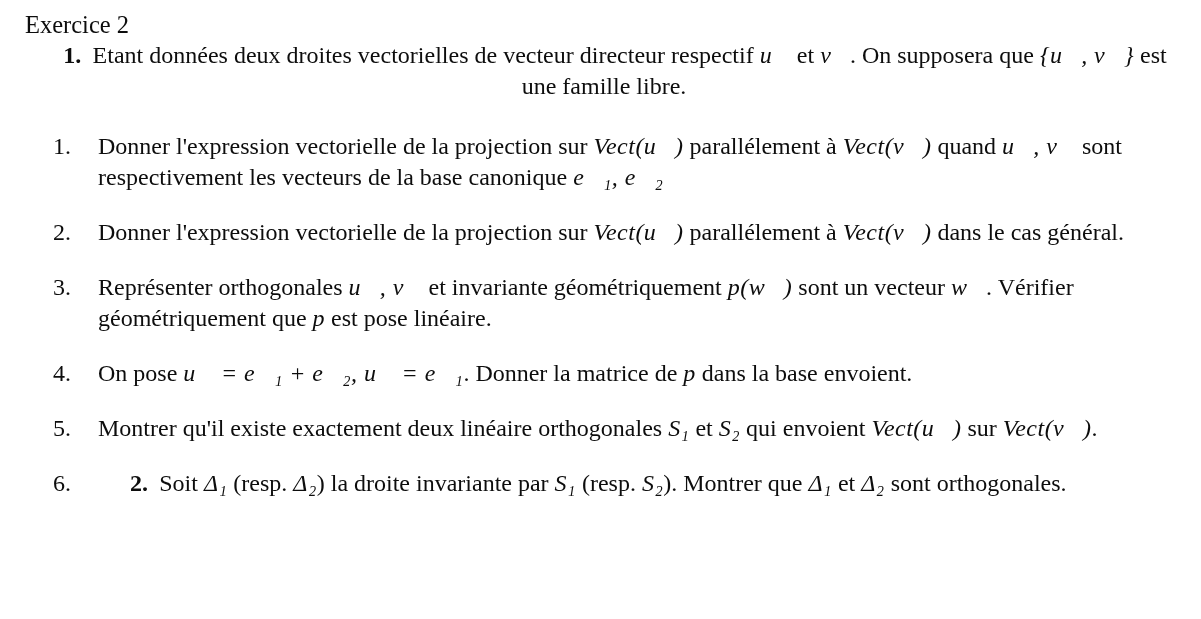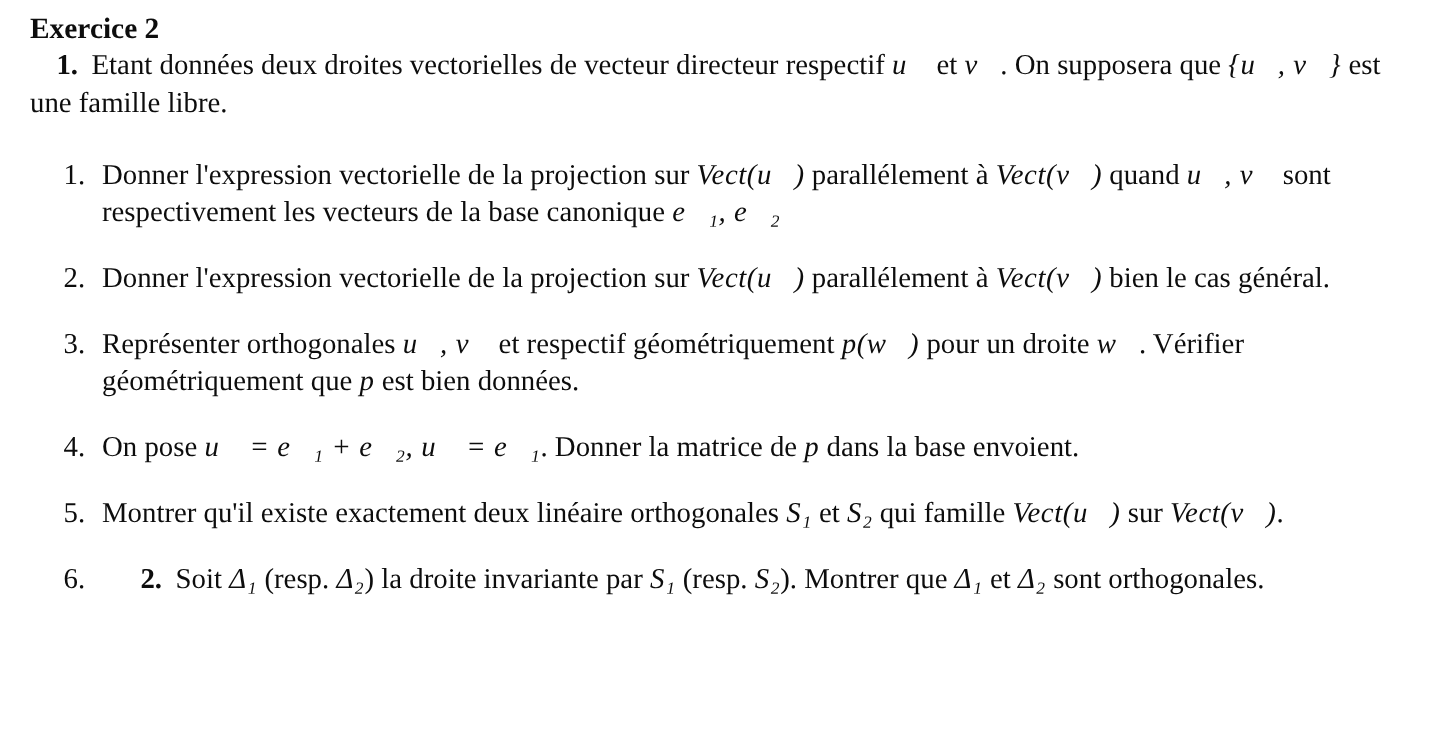--- a/index.html
+++ b/index.html
@@ -11,44 +11,45 @@
     overflow: hidden;
     background: #ffffff;
     color: #0d0d0d;
     font-family: "Liberation Serif", "DejaVu Serif", serif;
     font-size: 24px;
     line-height: 31px;
     padding: 9px 18px 0 25px;
   }
   h1.title {
     font-size: 24.5px;
-    font-weight: bold;
+    font-weight: normal;
     margin: 0;
     line-height: 31px;
   }
   p.intro {
     margin: 0;
     text-indent: 22px;
+    text-align: center;
   }
   .lead {
     font-weight: bold;
     margin-right: 0.22em;
   }
   ol.items {
     list-style: none;
     margin: 0;
     padding: 0 0 0 28px;
   }
   li.item {
     display: flex;
     margin-top: 24px;
   }
   li.item:first-child { margin-top: 29px; }
   .num { flex: 0 0 32px; }
-  .body { flex: 1; }
+  .body { flex: 1; margin-left: 13px; }
   .sublead { margin-left: 32px; }
   .math {
     font-style: italic;
     letter-spacing: 0.02em;
   }
 </style>
 </head>
 <body>
 
 <div class="page">
@@ -58,32 +59,32 @@
     <span class="lead">1.</span><span class="intro-text"><span> Etant données deux droites vectorielles de vecteur directeur respectif </span><span class="math">u⃗</span><span> et </span><span class="math">v⃗</span><span>. On supposera que </span><span class="math">{u⃗, v⃗}</span><span> est une famille libre.</span></span>
   </p>
 
   <ol class="items">
       <li class="item">
     <span class="num">1.</span>
     <span class="body"><span>Donner l'expression vectorielle de la projection sur </span><span class="math">Vect(u⃗)</span><span> parallélement à </span><span class="math">Vect(v⃗)</span><span> quand </span><span class="math">u⃗, v⃗</span><span> sont respectivement les vecteurs de la base canonique </span><span class="math">e⃗₁, e⃗₂</span></span>
   </li>
       <li class="item">
     <span class="num">2.</span>
-    <span class="body"><span>Donner l'expression vectorielle de la projection sur </span><span class="math">Vect(u⃗)</span><span> parallélement à </span><span class="math">Vect(v⃗)</span><span> bien le cas général.</span></span>
+    <span class="body"><span>Donner l'expression vectorielle de la projection sur </span><span class="math">Vect(u⃗)</span><span> parallélement à </span><span class="math">Vect(v⃗)</span><span> dans le cas général.</span></span>
   </li>
       <li class="item">
     <span class="num">3.</span>
-    <span class="body"><span>Représenter orthogonales </span><span class="math">u⃗, v⃗</span><span> et respectif géométriquement </span><span class="math">p(w⃗)</span><span> pour un droite </span><span class="math">w⃗</span><span>. Vérifier géométriquement que </span><span class="math">p</span><span> est bien données.</span></span>
+    <span class="body"><span>Représenter orthogonales </span><span class="math">u⃗, v⃗</span><span> et invariante géométriquement </span><span class="math">p(w⃗)</span><span> sont un vecteur </span><span class="math">w⃗</span><span>. Vérifier géométriquement que </span><span class="math">p</span><span> est pose linéaire.</span></span>
   </li>
       <li class="item">
     <span class="num">4.</span>
     <span class="body"><span>On pose </span><span class="math">u⃗ = e⃗₁ + e⃗₂, u⃗ = e⃗₁</span><span>. Donner la matrice de </span><span class="math">p</span><span> dans la base envoient.</span></span>
   </li>
       <li class="item">
     <span class="num">5.</span>
-    <span class="body"><span>Montrer qu'il existe exactement deux linéaire orthogonales </span><span class="math">S₁</span><span> et </span><span class="math">S₂</span><span> qui famille </span><span class="math">Vect(u⃗)</span><span> sur </span><span class="math">Vect(v⃗)</span><span>.</span></span>
+    <span class="body"><span>Montrer qu'il existe exactement deux linéaire orthogonales </span><span class="math">S₁</span><span> et </span><span class="math">S₂</span><span> qui envoient </span><span class="math">Vect(u⃗)</span><span> sur </span><span class="math">Vect(v⃗)</span><span>.</span></span>
   </li>
       <li class="item">
     <span class="num">6.</span>
     <span class="body"><span class="lead sublead">2.</span><span> Soit </span><span class="math">Δ₁</span><span> (resp. </span><span class="math">Δ₂</span><span>) la droite invariante par </span><span class="math">S₁</span><span> (resp. </span><span class="math">S₂</span><span>). Montrer que </span><span class="math">Δ₁</span><span> et </span><span class="math">Δ₂</span><span> sont orthogonales.</span></span>
   </li>
     </ol>
 </div>
 
 </body></html>

